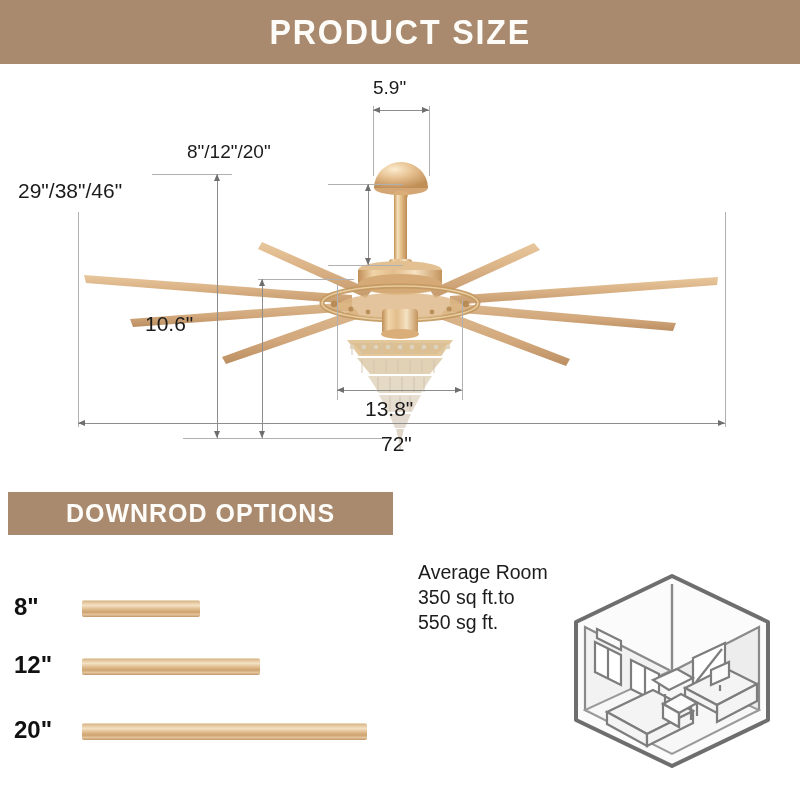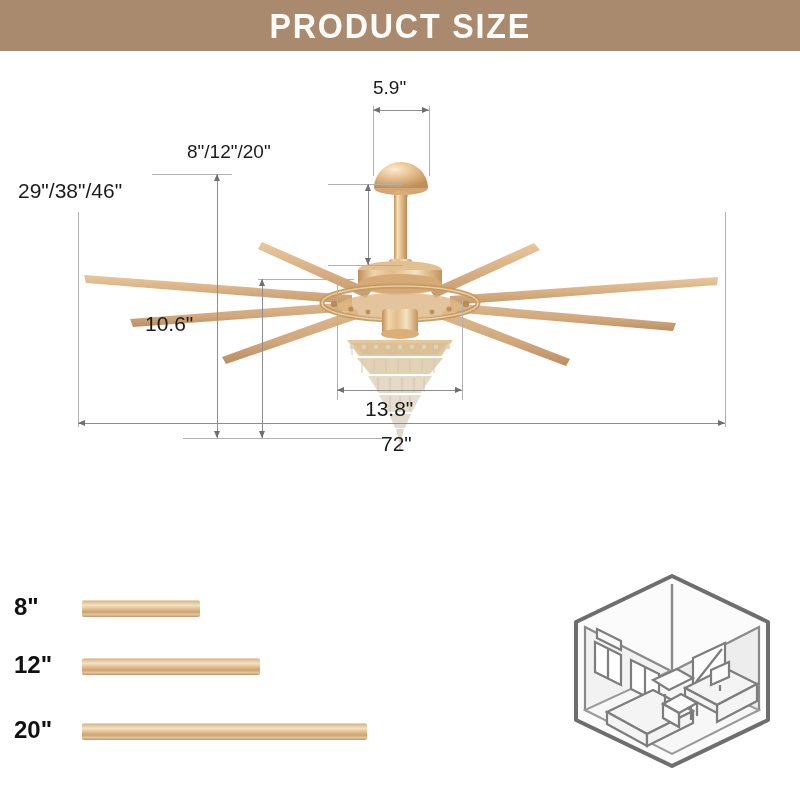--- a/index.html
+++ b/index.html
@@ -15,21 +15,21 @@
   .banner {
     position: absolute;
     background: #a98a6e;
     display: flex; align-items: center; justify-content: center;
     color: #fdfcf8;
     font-weight: 700;
     letter-spacing: 1px;
     font-family: "Liberation Sans", sans-serif;
   }
   #top-banner {
-    left: 0; top: 0; width: 800px; height: 51px;
+    left: 0; top: 0; width: 800px; height: 64px;
     font-size: 35px; letter-spacing: 2px;
   }
   #top-banner .t { transform: scaleX(.92); }
   #downrod-banner {
     left: 8px; top: 492px; width: 385px; height: 43px;
     font-size: 25px;
   }
   #room-banner {
     left: 408px; top: 492px; width: 387px; height: 43px;
     font-size: 25px;
@@ -281,32 +281,40 @@
     <div class="dim-label big" style="left:365px; top:340px;">13.8"</div>
 
     <div class="ext-line ext-v" style="left:78px; top:155px; height:215px;"></div>
     <div class="ext-line ext-v" style="left:725px; top:155px; height:215px;"></div>
     <div class="dim-line dim-h" style="left:78px; top:366px; width:647px;"></div>
     <div class="arrow arrow-l" style="left:78px; top:362.5px;"></div>
     <div class="arrow arrow-r" style="left:718px; top:362.5px;"></div>
     <div class="dim-label big" style="left:381px; top:375px;">72"</div>
   </div>
 
+  <div id="downrod-banner" class="banner">
+    <span class="t">DOWNROD OPTIONS</span>
+  </div>
 
   <div>
     <div class="rod-label" style="left:14px; top:593px;">8"</div>
     <div class="rod" id="rod0" style="left: 82px; top: 600px; width: 118px;"></div>
 
     <div class="rod-label" style="left:14px; top:651px;">12"</div>
     <div class="rod" id="rod1" style="left: 82px; top: 658px; width: 178px;"></div>
 
     <div class="rod-label" style="left:14px; top:716px;">20"</div>
     <div class="rod" id="rod2" style="left: 82px; top: 723px; width: 285px;"></div>
   </div>
 
+  <div id="room-text">
+    <div>Average Room</div>
+    <div>350 sq ft.to</div>
+    <div>550 sg ft.</div>
+  </div>
 
   <svg id="room-illustration" viewBox="0 0 215 200">
     <g fill="none" stroke="#6e6e6e" stroke-width="4" stroke-linejoin="round">
       <polygon points="107,6 203,52 203,150 107,196 11,150 11,52" fill="#fbfbfb"></polygon>
     </g>
 
     <g stroke="#8a8a8a" stroke-width="2.2" fill="#f2f2f2">
       <polygon points="20,57 104,100 104,176 20,140"></polygon>
       <polygon points="194,57 110,100 110,176 194,140" fill="#ededed"></polygon>
     </g>

